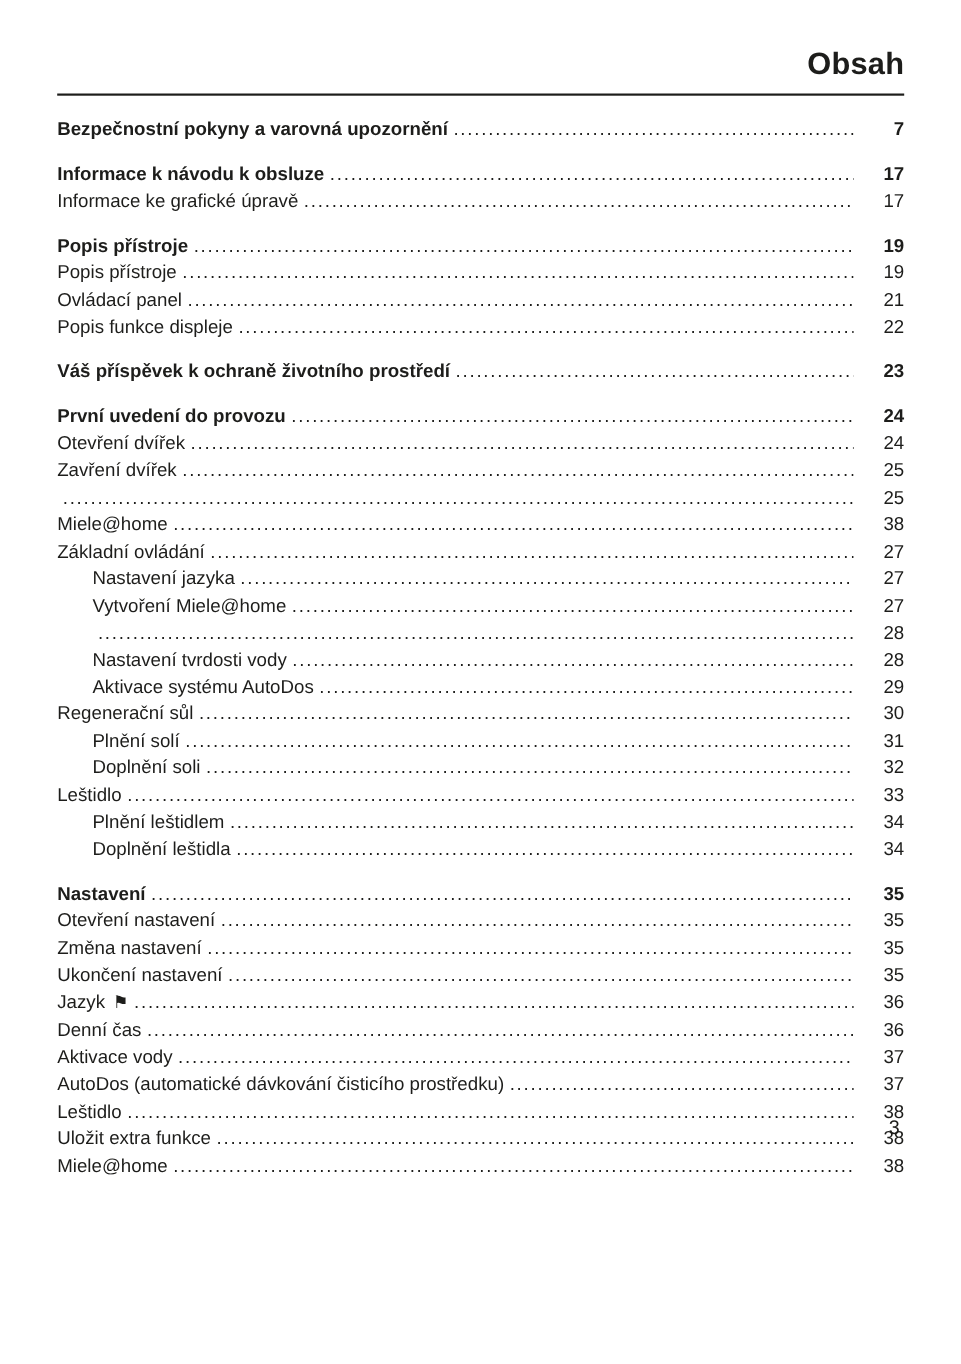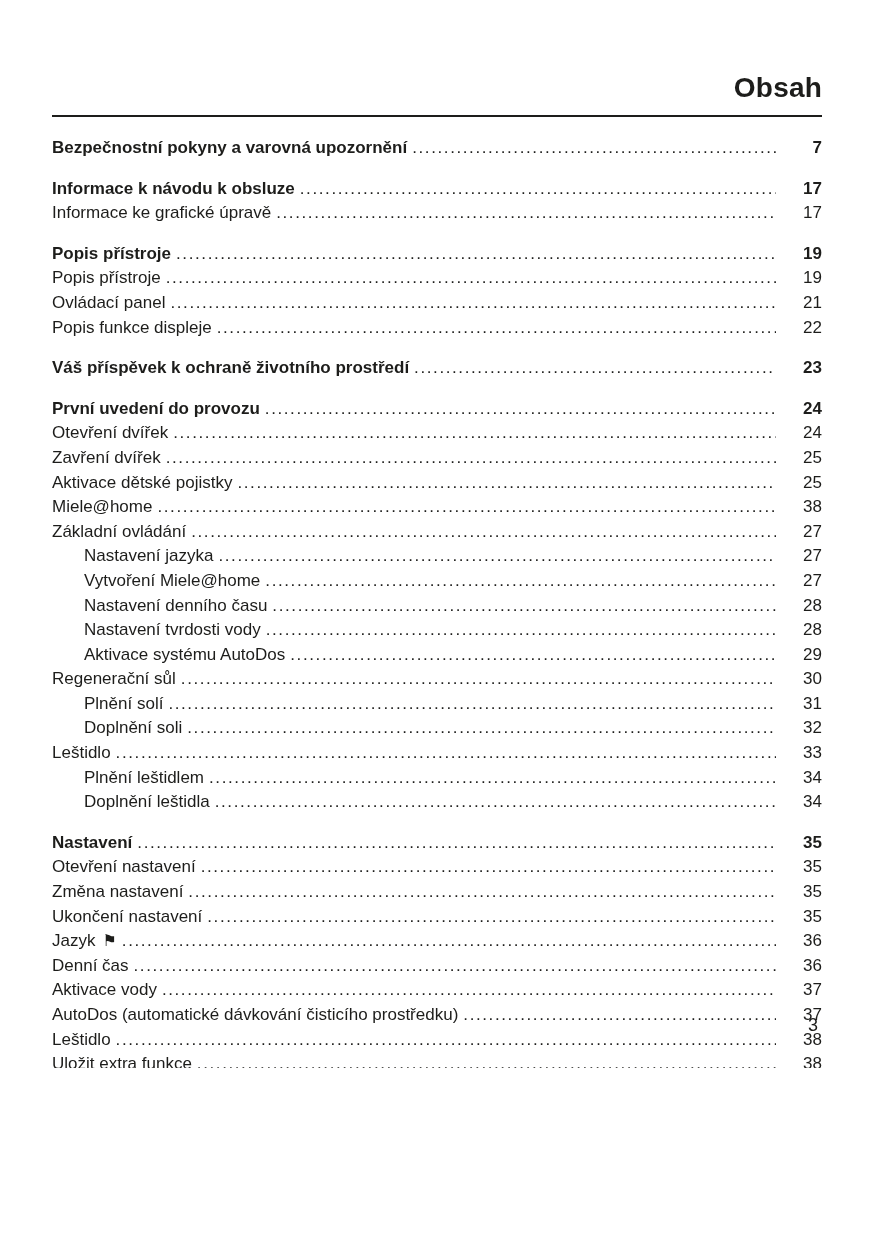--- a/index.html
+++ b/index.html
@@ -6,21 +6,21 @@
     margin: 0;
     padding: 0;
     background: #ffffff;
   }
   .page {
     position: relative;
     width: 874px;
     height: 1068px;
     box-sizing: border-box;
     background: #ffffff;
-    padding: 72px 52px 0 52px;
+    padding: 42px 52px 0 52px;
     color: #1d1d1b;
     font-family: "Liberation Sans", "DejaVu Sans", sans-serif;
   }
   .doc-title {
     margin: 0;
     font-size: 28px;
     font-weight: 700;
     line-height: 32px;
     text-align: right;
     letter-spacing: 0.2px;
@@ -155,21 +155,20 @@
           <span class="toc-label">Otevření dvířek</span>
           <span class="toc-dots"></span>
           <span class="toc-page">24</span>
         </div>
         <div class="toc-row">
           <span class="toc-label">Zavření dvířek</span>
           <span class="toc-dots"></span>
           <span class="toc-page">25</span>
         </div>
         <div class="toc-row">
-          <span class="toc-label">Aktivace dětské pojistky</span>
           <span class="toc-dots"></span>
           <span class="toc-page">25</span>
         </div>
         <div class="toc-row">
           <span class="toc-label">Miele@home</span>
           <span class="toc-dots"></span>
           <span class="toc-page">38</span>
         </div>
         <div class="toc-row">
           <span class="toc-label">Základní ovládání</span>
@@ -180,21 +179,20 @@
           <span class="toc-label">Nastavení jazyka</span>
           <span class="toc-dots"></span>
           <span class="toc-page">27</span>
         </div>
         <div class="toc-row indent">
           <span class="toc-label">Vytvoření Miele@home</span>
           <span class="toc-dots"></span>
           <span class="toc-page">27</span>
         </div>
         <div class="toc-row indent">
-          <span class="toc-label">Nastavení denního času</span>
           <span class="toc-dots"></span>
           <span class="toc-page">28</span>
         </div>
         <div class="toc-row indent">
           <span class="toc-label">Nastavení tvrdosti vody</span>
           <span class="toc-dots"></span>
           <span class="toc-page">28</span>
         </div>
         <div class="toc-row indent">
           <span class="toc-label">Aktivace systému AutoDos</span>

